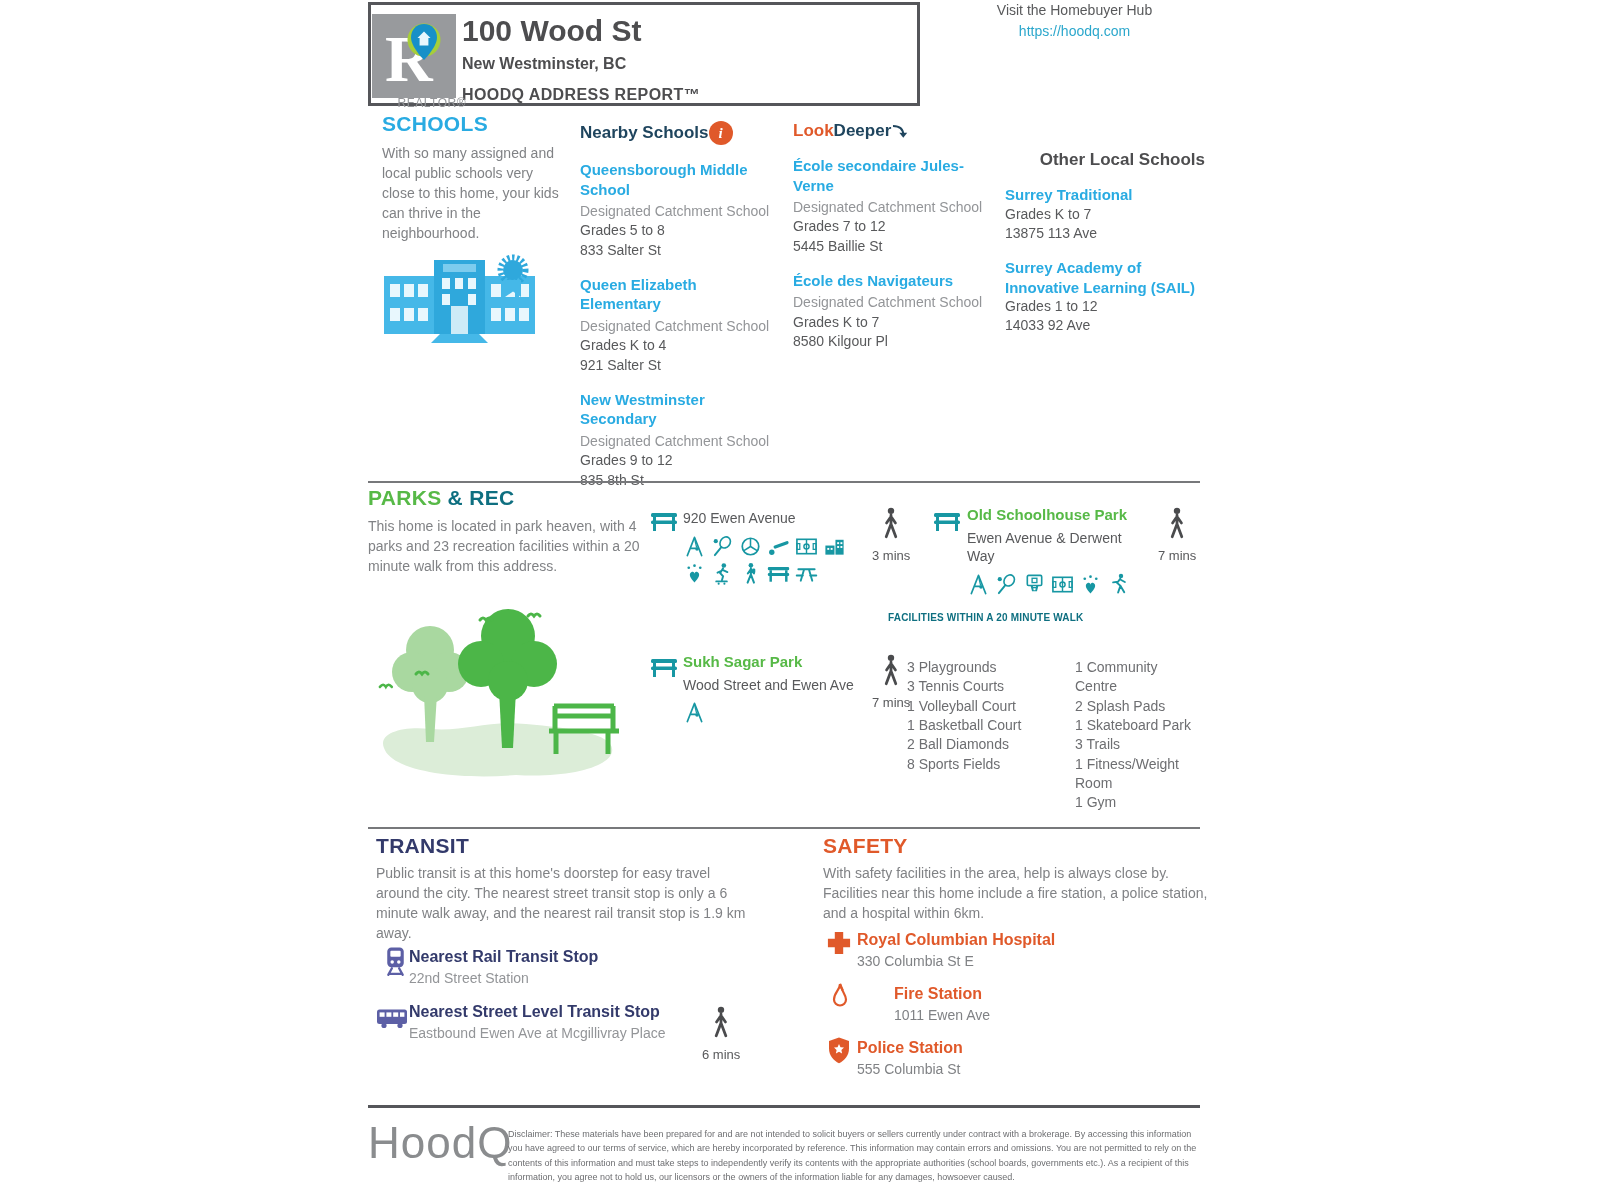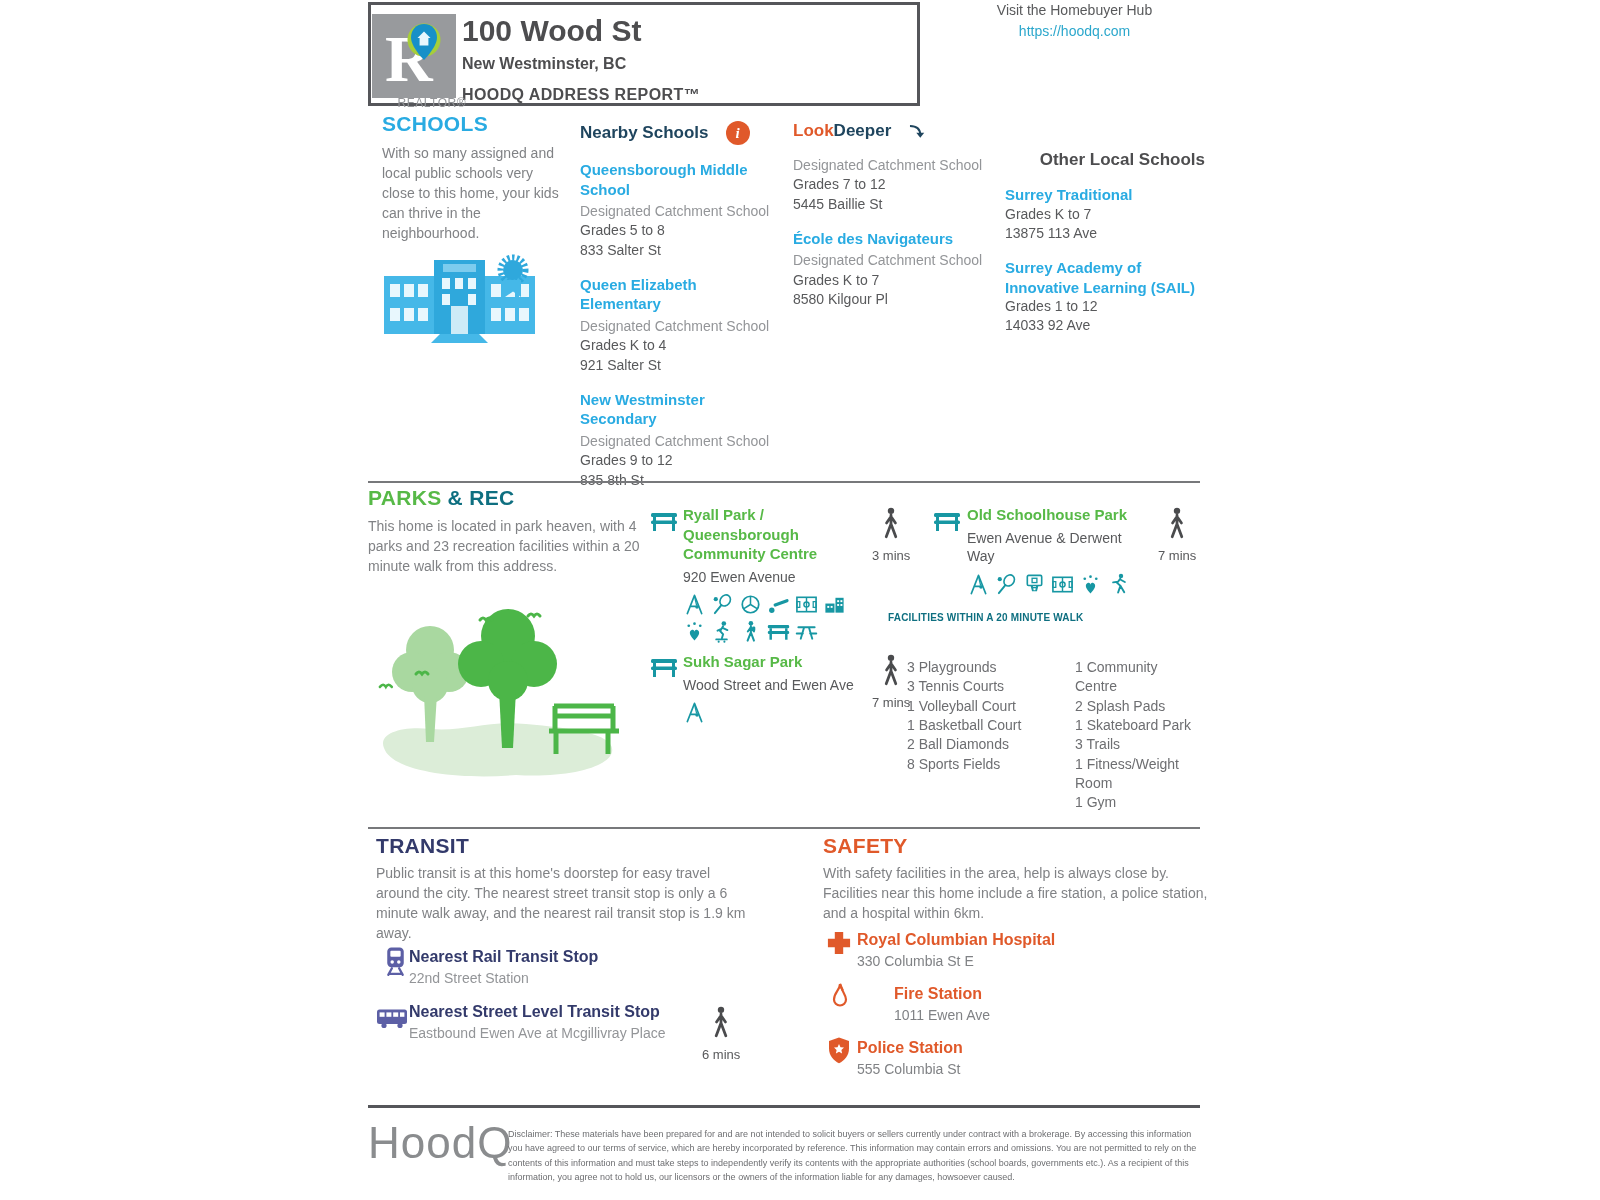--- a/index.html
+++ b/index.html
@@ -26,21 +26,21 @@
   .hub-line{font-size:14px;color:var(--gray-dark);}
   .hub-link{display:block;margin-top:5px;font-size:14px;color:#2BA7CC;}
 
   
   .sec-title{font-size:21px;font-weight:bold;letter-spacing:.3px;}
 
   
   .schools-title{left:382px;top:112px;color:var(--blue);}
   .schools-desc{left:382px;top:144px;width:180px;font-size:14px;line-height:1.42;color:var(--gray);}
   .school-illus{left:382px;top:252px;}
-  .col-head{font-size:17px;font-weight:bold;color:var(--navy);display:flex;align-items:center;gap:17px;}
+  .col-head{font-size:17px;font-weight:bold;color:var(--navy);display:flex;align-items:center;gap:0;}
   .nearby-col{left:580px;top:121px;width:200px;}
   .deeper-col{left:793px;top:121px;width:205px;}
   .other-col{left:1005px;top:150px;width:200px;}
   .other-head{font-size:17px;font-weight:bold;color:var(--title-gray);text-align:right;}
   .info-badge{width:24px;height:24px;border-radius:50%;background:var(--orange);color:#fff;font-size:15px;font-weight:bold;font-family:"Liberation Serif",serif;font-style:italic;display:inline-flex;align-items:center;justify-content:center;}
   .school-entry{margin-top:15px;}
   .school-name{display:block;font-size:15px;font-weight:bold;color:var(--blue);line-height:1.3;}
   .school-type{font-size:14px;color:#939598;line-height:1.38;margin-top:3px;}
   .school-meta{font-size:14px;color:var(--gray-dark);line-height:1.38;}
   .look1{color:var(--orange);} .look2{color:var(--navy);}
@@ -301,20 +301,21 @@
   </div>
 
   <div class="abs deeper-col">
     <div class="col-head">
       <span><span class="look1">Look</span><span class="look2">Deeper</span></span>
       <svg class="arrow-ic">
           <use href="#s-arrow"></use>
         </svg>
     </div>
     <div class="school-entry">
+      <a class="school-name">École secondaire Jules-Verne</a>
       <div class="school-type">Designated Catchment School</div>
       <div class="school-meta">Grades 7 to 12</div>
       <div class="school-meta">5445 Baillie St</div>
     </div>
     <div class="school-entry">
       <a class="school-name">École des Navigateurs</a>
       <div class="school-type">Designated Catchment School</div>
       <div class="school-meta">Grades K to 7</div>
       <div class="school-meta">8580 Kilgour Pl</div>
     </div>
@@ -367,21 +368,20 @@
       <path d="M44 86 q3 -4 6 0 q3 -4 6 0" transform="translate(4,-2)"></path>
       <path d="M112 30 q3 -4 6 0 q3 -4 6 0"></path>
       <path d="M160 26 q3 -4 6 0 q3 -4 6 0"></path>
     </g>
   </svg>
 
   <svg class="abs bench-ic ryall-bench">
       <use href="#s-bench"></use>
     </svg>
   <div class="abs ryall-text">
-    <a class="park-name">Ryall Park / Queensborough Community Centre</a>
     <div class="park-addr">920 Ewen Avenue</div>
     <div class="amenities">
       <svg class="am-ic">
           <use href="#s-swing"></use>
         </svg>
       <svg class="am-ic">
           <use href="#s-tennis"></use>
         </svg>
       <svg class="am-ic">
           <use href="#s-volley"></use>

